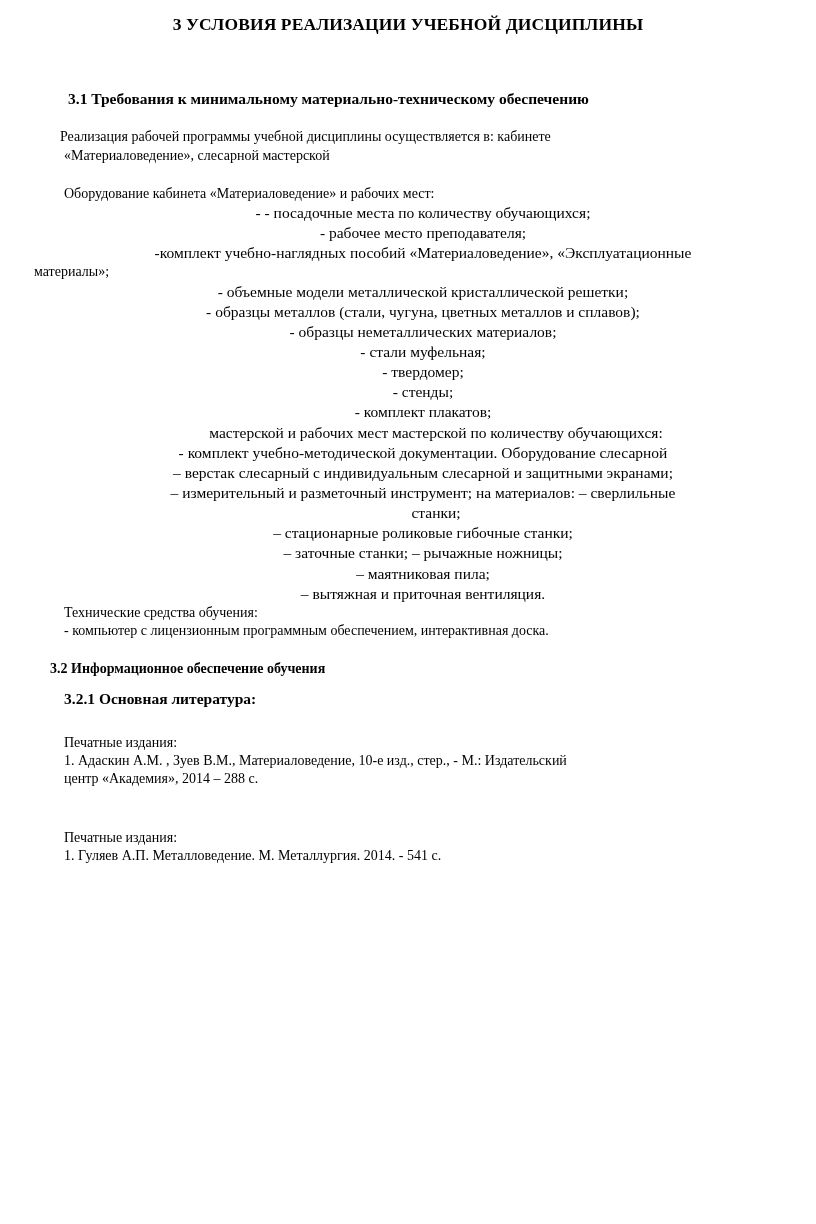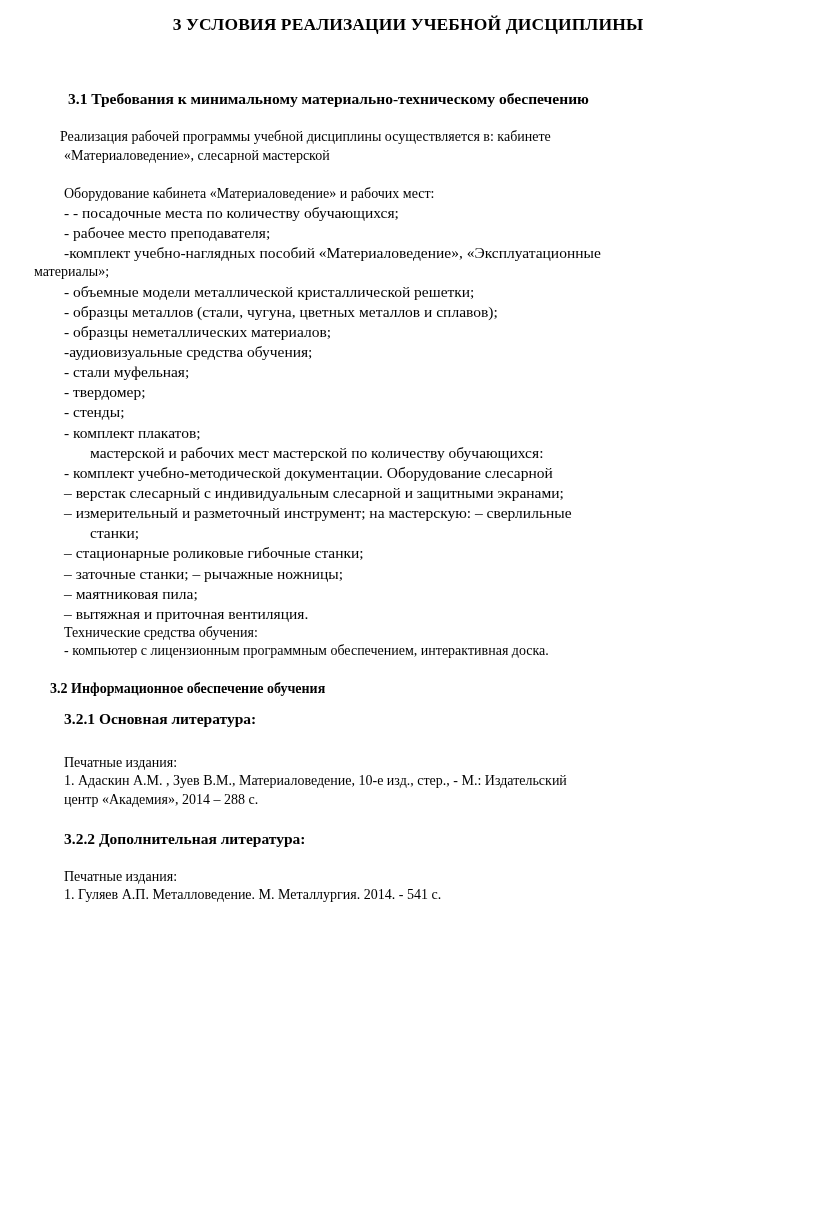--- a/index.html
+++ b/index.html
@@ -45,20 +45,21 @@
   .gap-lg { height: 26px; }
   .gap-md { height: 20px; }
   .gap-sm { height: 11px; }
   .indent-1 { padding-left: 26px; }
   .indent-2 { padding-left: 30px; }
   .list-line {
     font-size: 15.5px;
     line-height: 1.30;
     padding-left: 30px;
     margin: 0;
+    text-align: center;
   }
   .list-line.nohang {
     padding-left: 56px;
     text-indent: 0;
   }
   .h3 {
     font-weight: bold;
     font-size: 14px;
     line-height: 1.25;
     margin: 0;
@@ -94,33 +95,32 @@
   <div class="para indent-2">Оборудование кабинета «Материаловедение» и рабочих мест:</div>
 
   <div class="block-tight">
     <div class="list-line">- - посадочные места по количеству обучающихся;</div>
     <div class="list-line">- рабочее место преподавателя;</div>
     <div class="list-line">-комплект учебно-наглядных пособий «Материаловедение», «Эксплуатационные</div>
     <div class="para">материалы»;</div>
     <div class="list-line">- объемные модели металлической кристаллической решетки;</div>
     <div class="list-line">- образцы металлов (стали, чугуна, цветных металлов и сплавов);</div>
     <div class="list-line">- образцы неметаллических материалов;</div>
-    <div class="list-line">-аудиовизуальные средства обучения;</div>
     <div class="list-line">- стали муфельная;</div>
     <div class="list-line">- твердомер;</div>
     <div class="list-line">- стенды;</div>
     <div class="list-line">- комплект плакатов;</div>
   </div>
 
   <div class="list-line nohang">мастерской и рабочих мест мастерской по количеству обучающихся:</div>
   <div class="list-line">- комплект учебно-методической документации.          Оборудование слесарной</div>
 
   <div class="block-tight">
     <div class="list-line">– верстак слесарный с индивидуальным слесарной и защитными экранами;</div>
-    <div class="list-line">– измерительный и разметочный инструмент; на мастерскую: – сверлильные</div>
+    <div class="list-line">– измерительный и разметочный инструмент; на материалов: – сверлильные</div>
     <div class="list-line nohang">станки;</div>
     <div class="list-line">– стационарные роликовые гибочные станки;</div>
     <div class="list-line">– заточные станки; – рычажные  ножницы;</div>
     <div class="list-line">– маятниковая пила;</div>
     <div class="list-line">– вытяжная и приточная вентиляция.</div>
   </div>
 
   <div class="para indent-2">Технические средства обучения:</div>
   <div class="para indent-2"> - компьютер с лицензионным программным обеспечением, интерактивная доска.</div>
 
@@ -133,20 +133,19 @@
   <div class="h4">3.2.1 Основная литература:</div>
 
   <div class="gap-lg"></div>
 
   <div class="para indent-2">Печатные издания:</div>
   <div class="para indent-2">1. Адаскин А.М. , Зуев В.М., Материаловедение, 10-е изд., стер., - М.: Издательский</div>
   <div class="para indent-2">центр «Академия», 2014 – 288 с.</div>
 
   <div class="gap-md"></div>
 
-  <div class="h4">3.2.2 Дополнительная литература:</div>
 
   <div class="gap-md"></div>
 
   <div class="para indent-2">Печатные издания:</div>
   <div class="para indent-2">1. Гуляев А.П. Металловедение. М. Металлургия. 2014. - 541 с.</div>
 
 </div>
 
 </body></html>

